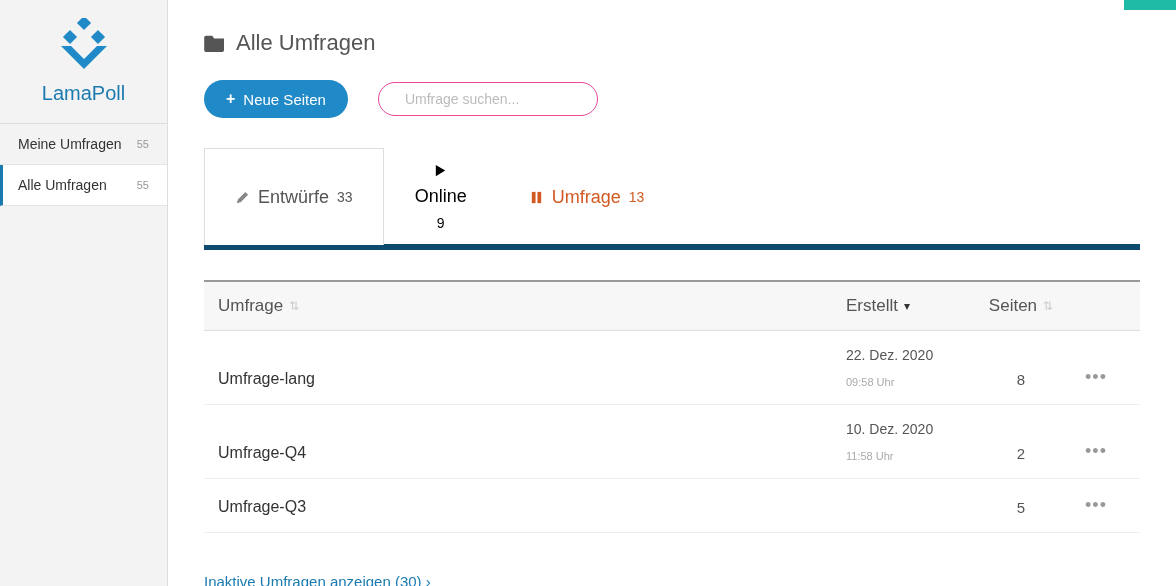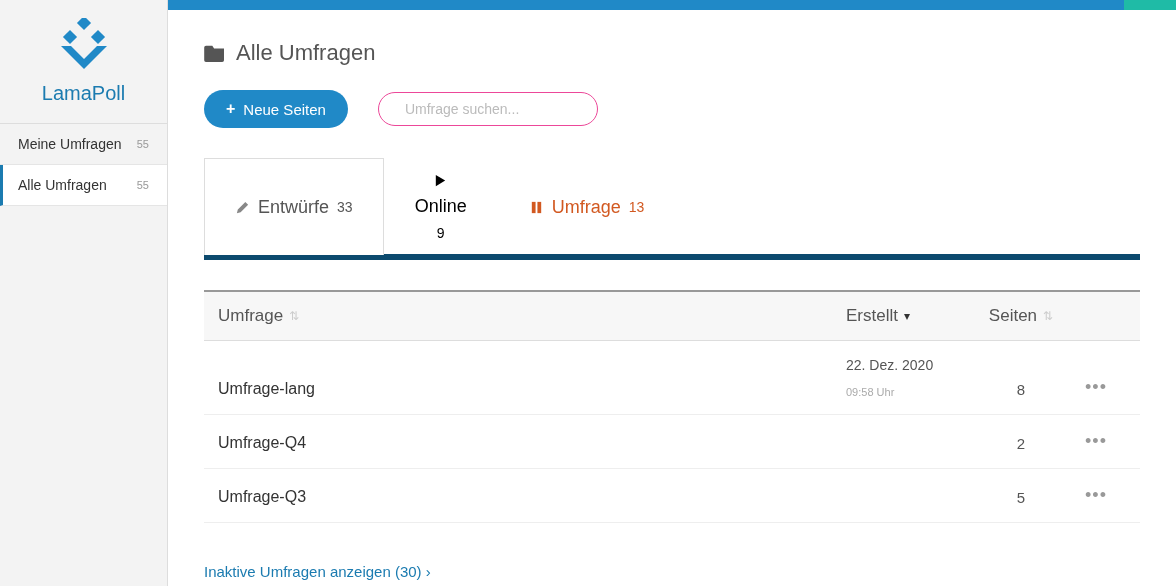--- a/index.html
+++ b/index.html
@@ -169,20 +169,24 @@
           <div class="td-created">
             <div class="td-date">22. Dez. 2020</div>
             <div class="td-time">09:58 Uhr</div>
           </div>
           <div class="td-pages">8</div>
           <div class="td-actions">•••</div>
         </div>
 
         <div class="trow">
           <div class="td-name">Umfrage-Q4</div>
+          <div class="td-created">
+            <div class="td-date">10. Dez. 2020</div>
+            <div class="td-time">11:58 Uhr</div>
+          </div>
           <div class="td-pages">2</div>
           <div class="td-actions">•••</div>
         </div>
 
         <div class="trow">
           <div class="td-name">Umfrage-Q3</div>
           <div class="td-pages">5</div>
           <div class="td-actions">•••</div>
         </div>
       </div>

